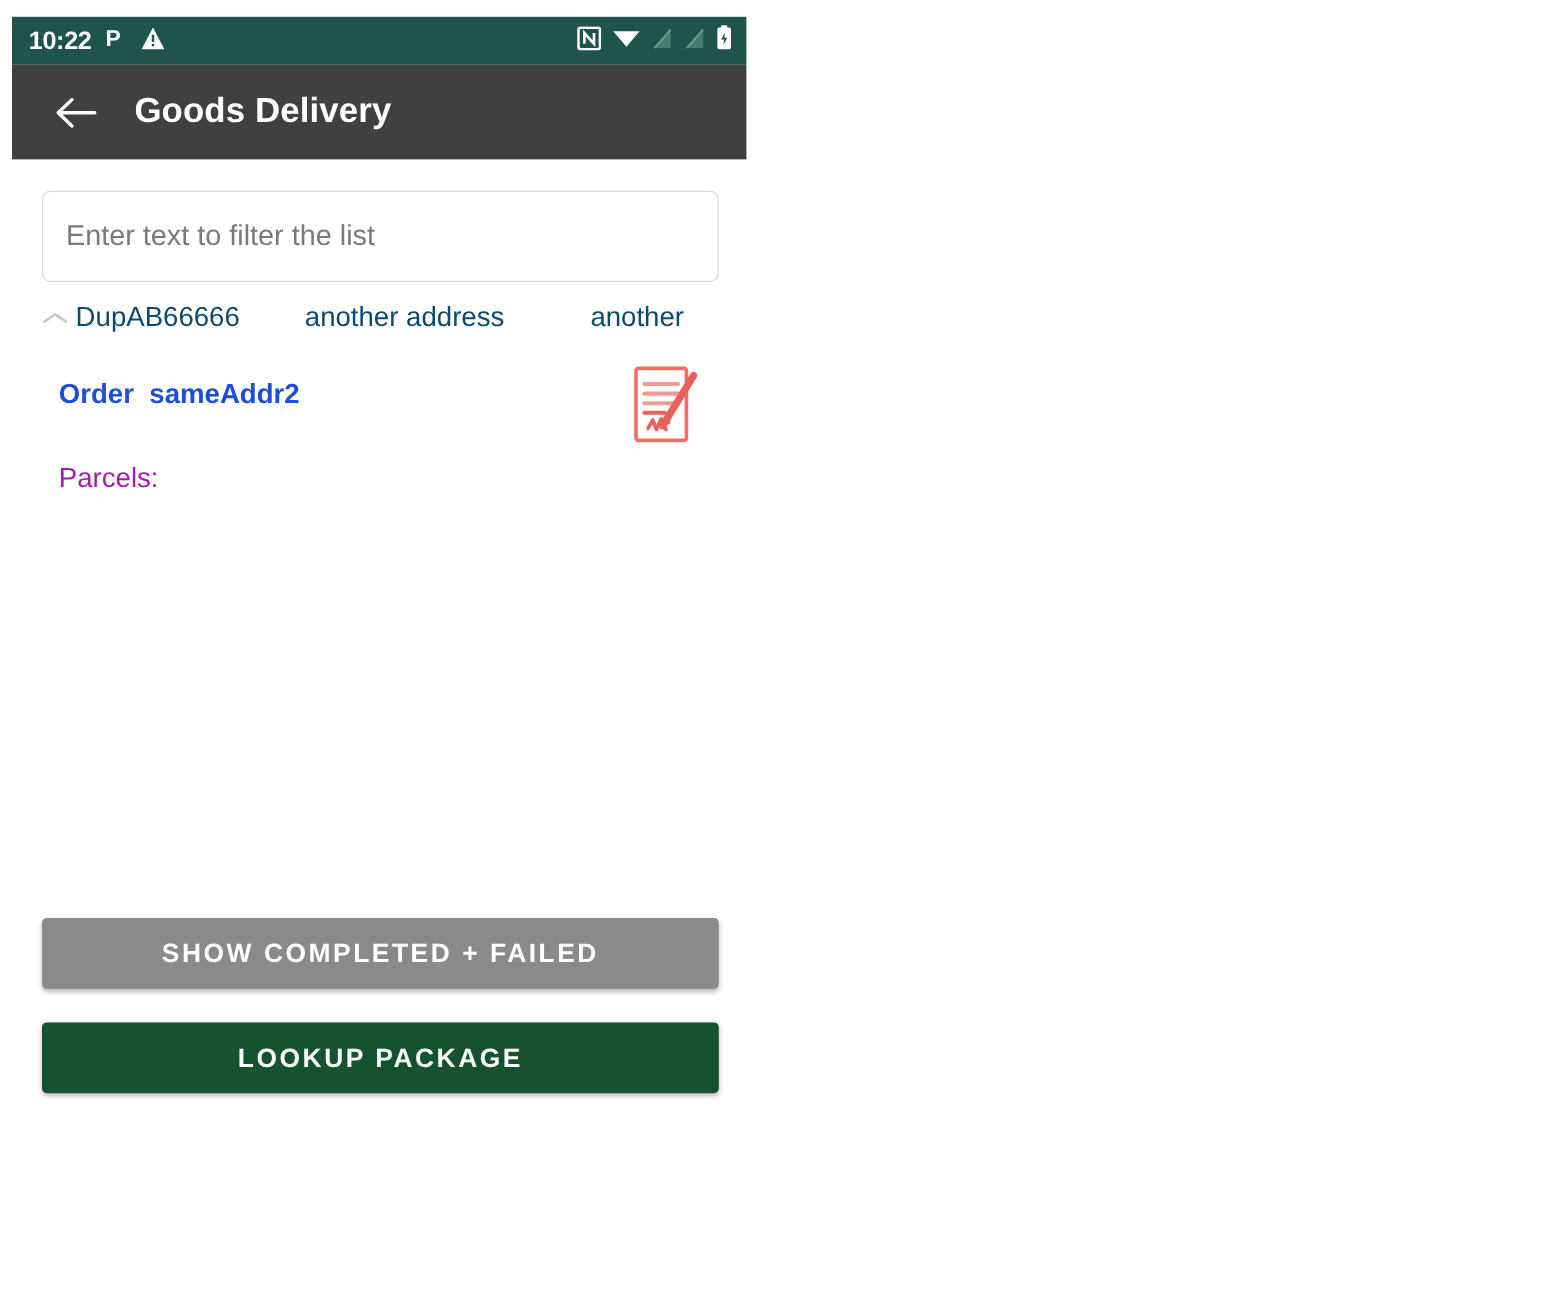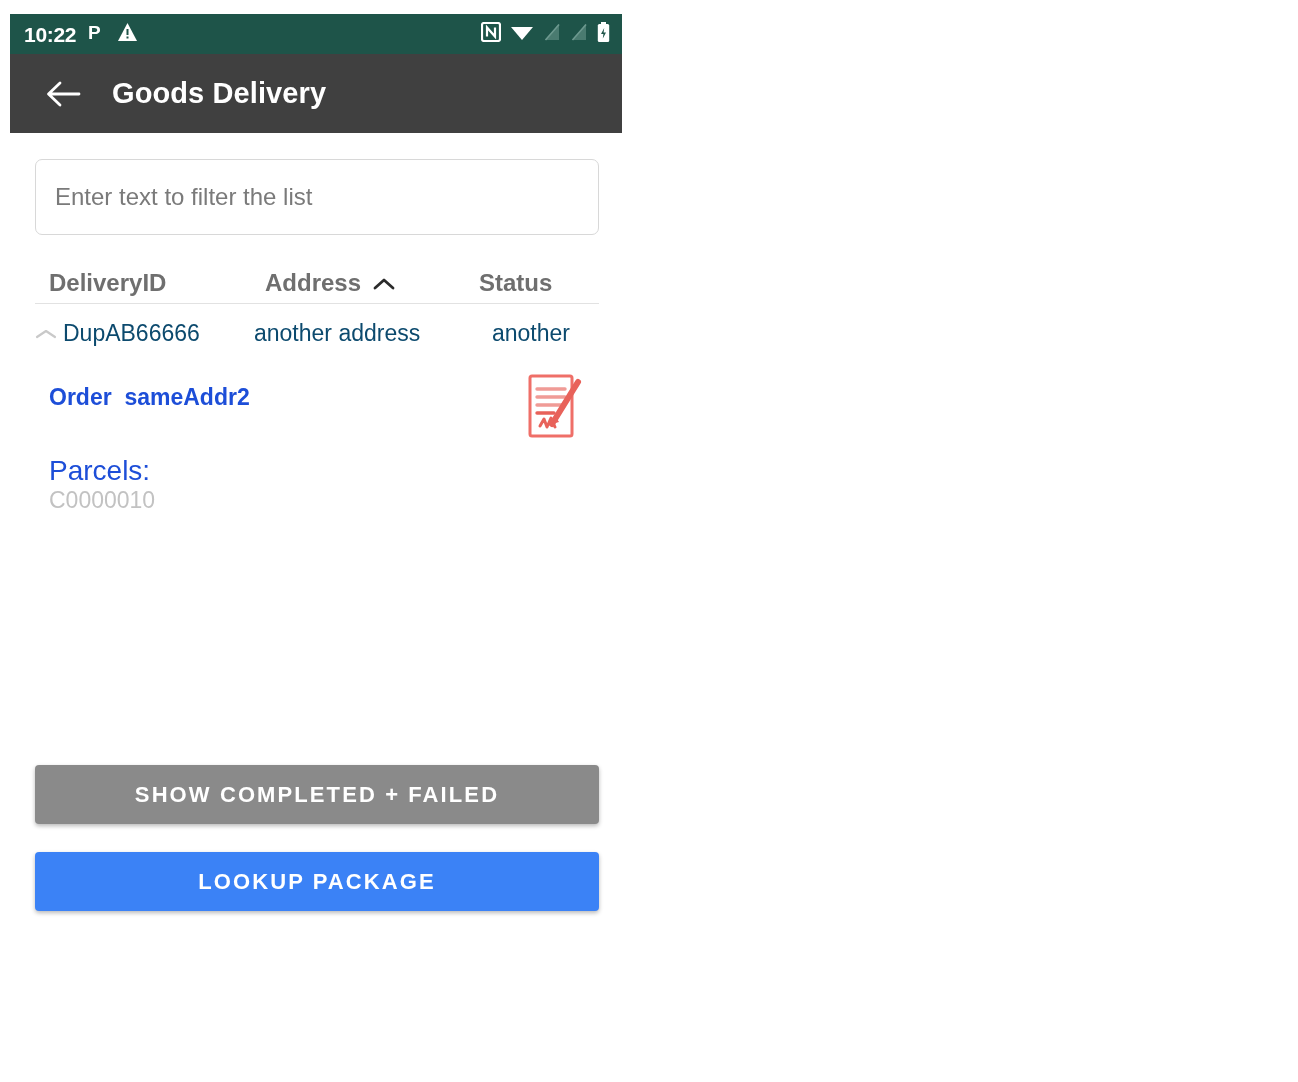--- a/index.html
+++ b/index.html
@@ -168,22 +168,22 @@
   .sig-icon {
     position: absolute;
     left: 481px;
     top: 8px;
   }
   .parcels {
     padding-left: 14px;
     padding-top: 6px;
   }
   .parcel-label {
-    font-size: 28px;
-    color: #1d4ed8;
+    font-size: 23px;
+    color: #a21caf;
     line-height: 1.18;
   }
   .parcel-id {
     font-size: 23px;
     color: #c2c2c2;
     line-height: 1.18;
   }
 
   
   .footer {
@@ -202,21 +202,21 @@
     color: #ffffff;
     font-family: "Liberation Sans", sans-serif;
     font-size: 22px;
     font-weight: bold;
     letter-spacing: 2.1px;
     cursor: pointer;
     box-shadow: 0 2px 4px rgba(0,0,0,0.28);
     margin-top: 28px;
   }
   .btn-grey  { background: #8a8a8a; margin-bottom: 12px; }
-  .btn-green { background: #3b82f6; }
+  .btn-green { background: #14532d; }
 </style>
 </head>
 <body>
 
 <div id="phone">
 
   <div class="status-bar">
     <div class="status-left">
       <span class="status-clock">10:22</span>
       <span class="sicon">
@@ -276,36 +276,20 @@
   </div>
 
   <div class="content">
 
     <div class="filter-wrap">
       <input class="filter-input" type="text" placeholder="Enter text to filter the list" style="">
     </div>
 
     <div class="table">
 
-      <div class="thead">
-        <div class="th th-id">
-          <span>DeliveryID</span>
-        </div>
-        <div class="th th-addr">
-          <span>Address</span>
-          <span>
-            <svg width="22" height="14" viewBox="0 0 22 14">
-              <path d="M2 11 L11 3 L20 11" fill="none" stroke="#2b2b2b" stroke-width="2.8" stroke-linecap="round" stroke-linejoin="round"></path>
-            </svg>
-          </span>
-        </div>
-        <div class="th th-stat">
-          <span>Status</span>
-        </div>
-      </div>
 
       <div class="trow">
         <div class="td td-id">
           <span>
             <svg width="22" height="14" viewBox="0 0 22 14">
               <path d="M2 10 L11 4 L20 10" fill="none" stroke="#c9c9c9" stroke-width="2.2" stroke-linecap="round" stroke-linejoin="round"></path>
             </svg>
           </span>
           <span>DupAB66666</span>
         </div>
@@ -325,21 +309,20 @@
             <line x1="21" y1="35" x2="46" y2="35" stroke="#f09b96" stroke-width="3.4" stroke-linecap="round"></line>
             <line x1="21" y1="43" x2="38" y2="43" stroke="#e8625a" stroke-width="3.4" stroke-linecap="round"></line>
             <path d="M24 56 l4 -7 l3 8 l4 -9 l4 9" fill="none" stroke="#e8625a" stroke-width="3" stroke-linecap="round" stroke-linejoin="round"></path>
             <path d="M62 12 L36 54" stroke="#e8625a" stroke-width="6" stroke-linecap="round"></path>
             <path d="M36 54 l7 -2 l-3 -5 Z" fill="#e8625a"></path>
           </svg>
         </div>
       </div>
       <div class="parcels">
         <div class="parcel-label">Parcels:</div>
-        <div class="parcel-id">C0000010</div>
       </div>
     </div>
 
     <div class="footer">
       <button class="btn btn-grey">SHOW COMPLETED + FAILED</button>
       <button class="btn btn-green">LOOKUP PACKAGE</button>
     </div>
 
   </div>
 </div>

